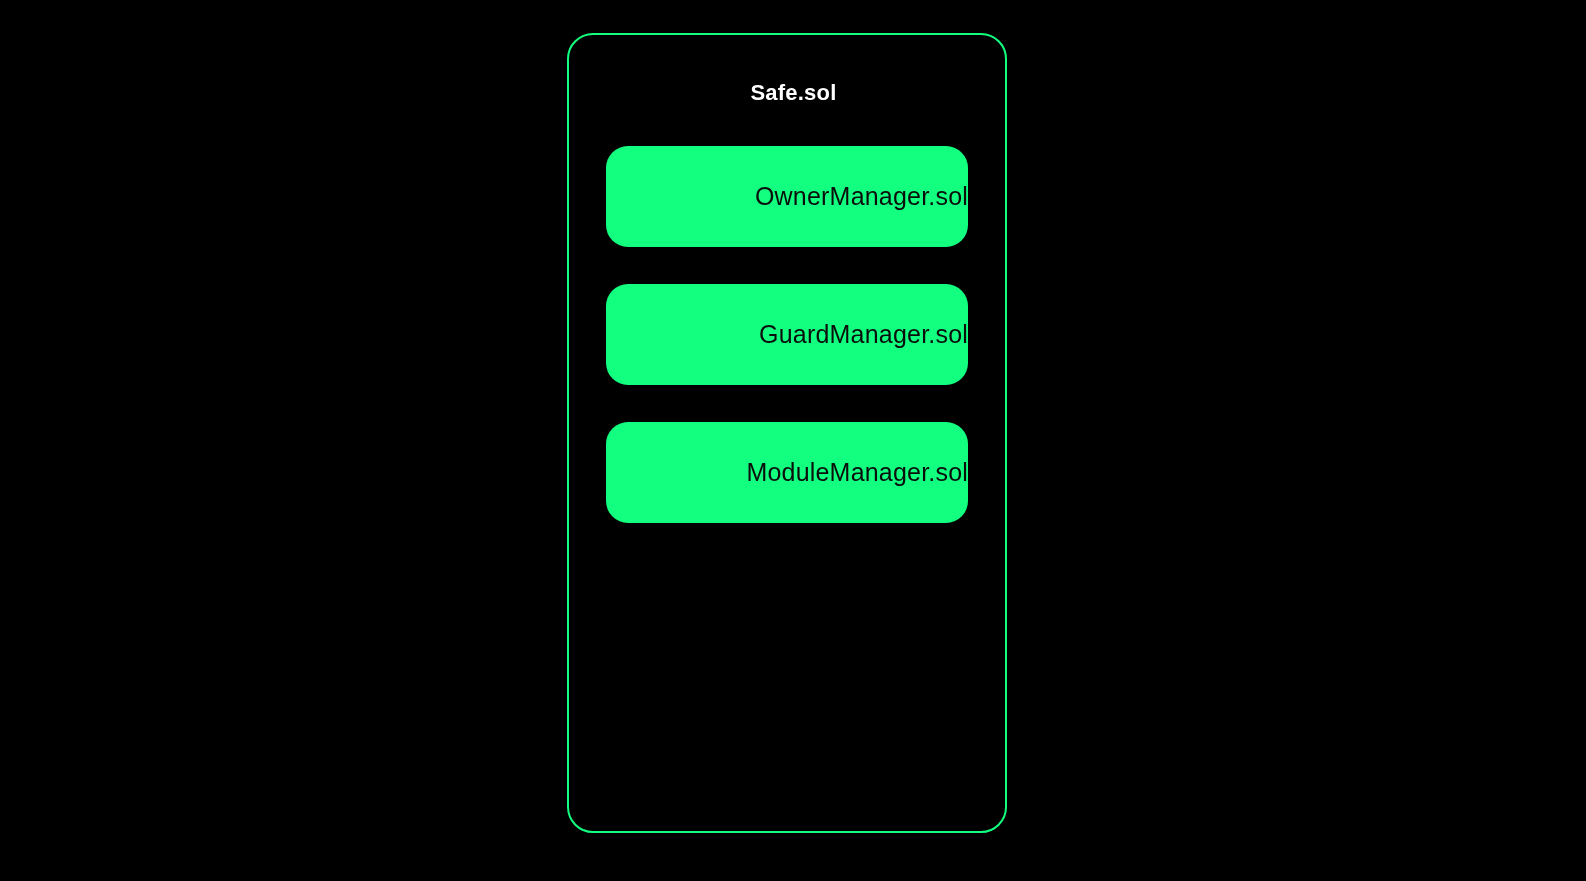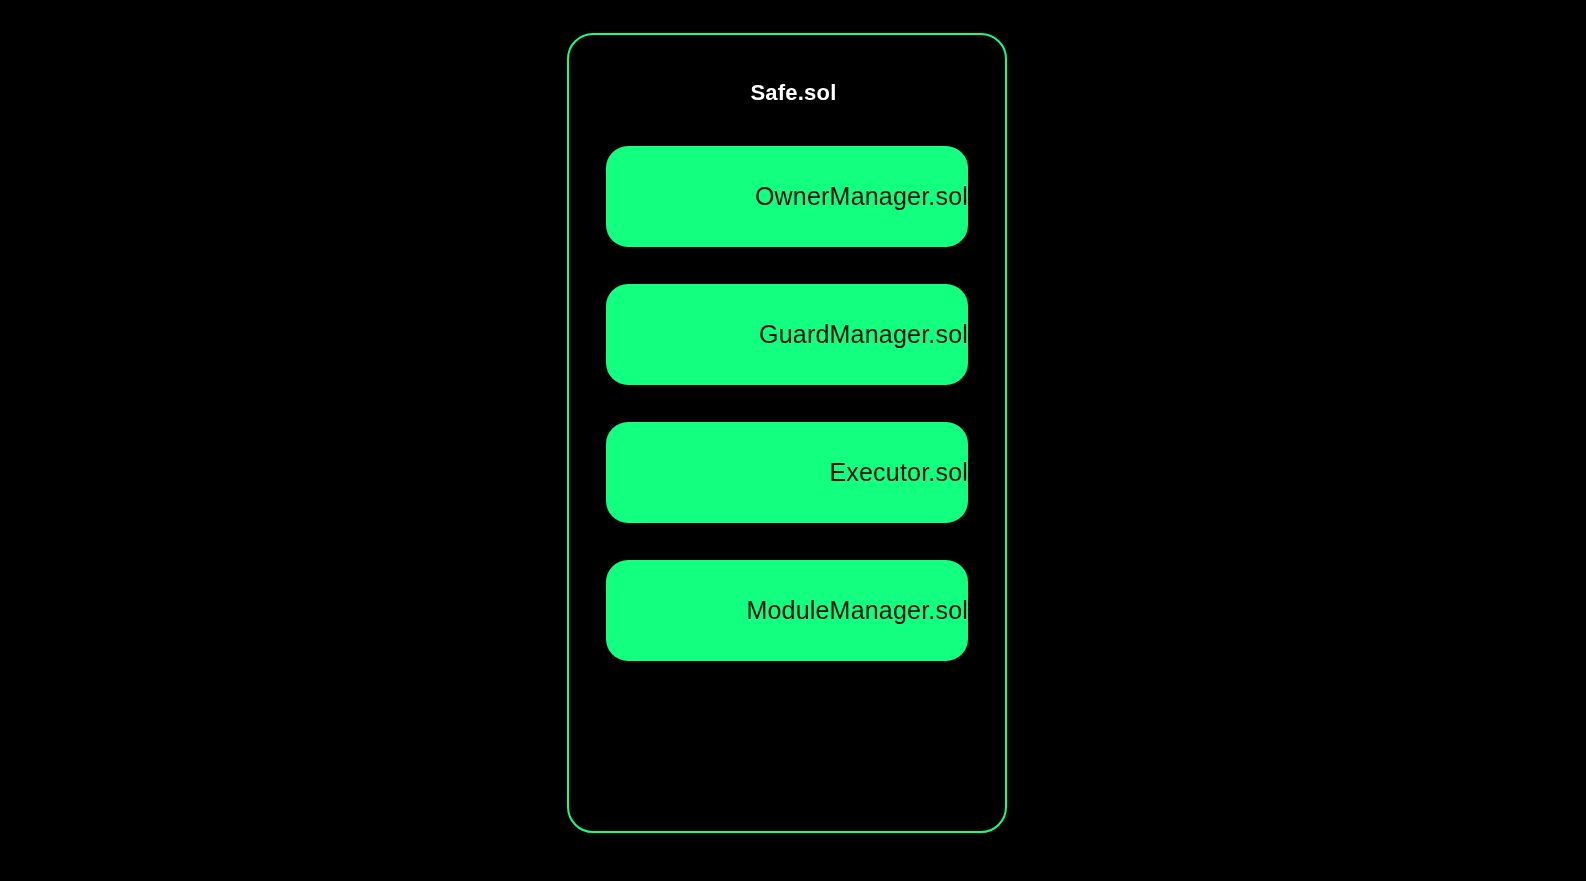--- a/index.html
+++ b/index.html
@@ -72,20 +72,17 @@
   <div class="container">
     <div class="title">Safe.sol</div>
     <div class="modules">
         <div class="module">
           <span class="module-label">OwnerManager.sol</span>
         </div>
         <div class="module">
           <span class="module-label">GuardManager.sol</span>
         </div>
         <div class="module">
-          <span class="module-label">Executor.sol</span>
-        </div>
-        <div class="module">
           <span class="module-label">ModuleManager.sol</span>
         </div>
       </div>
   </div>
 </div>
 
 </body></html>

